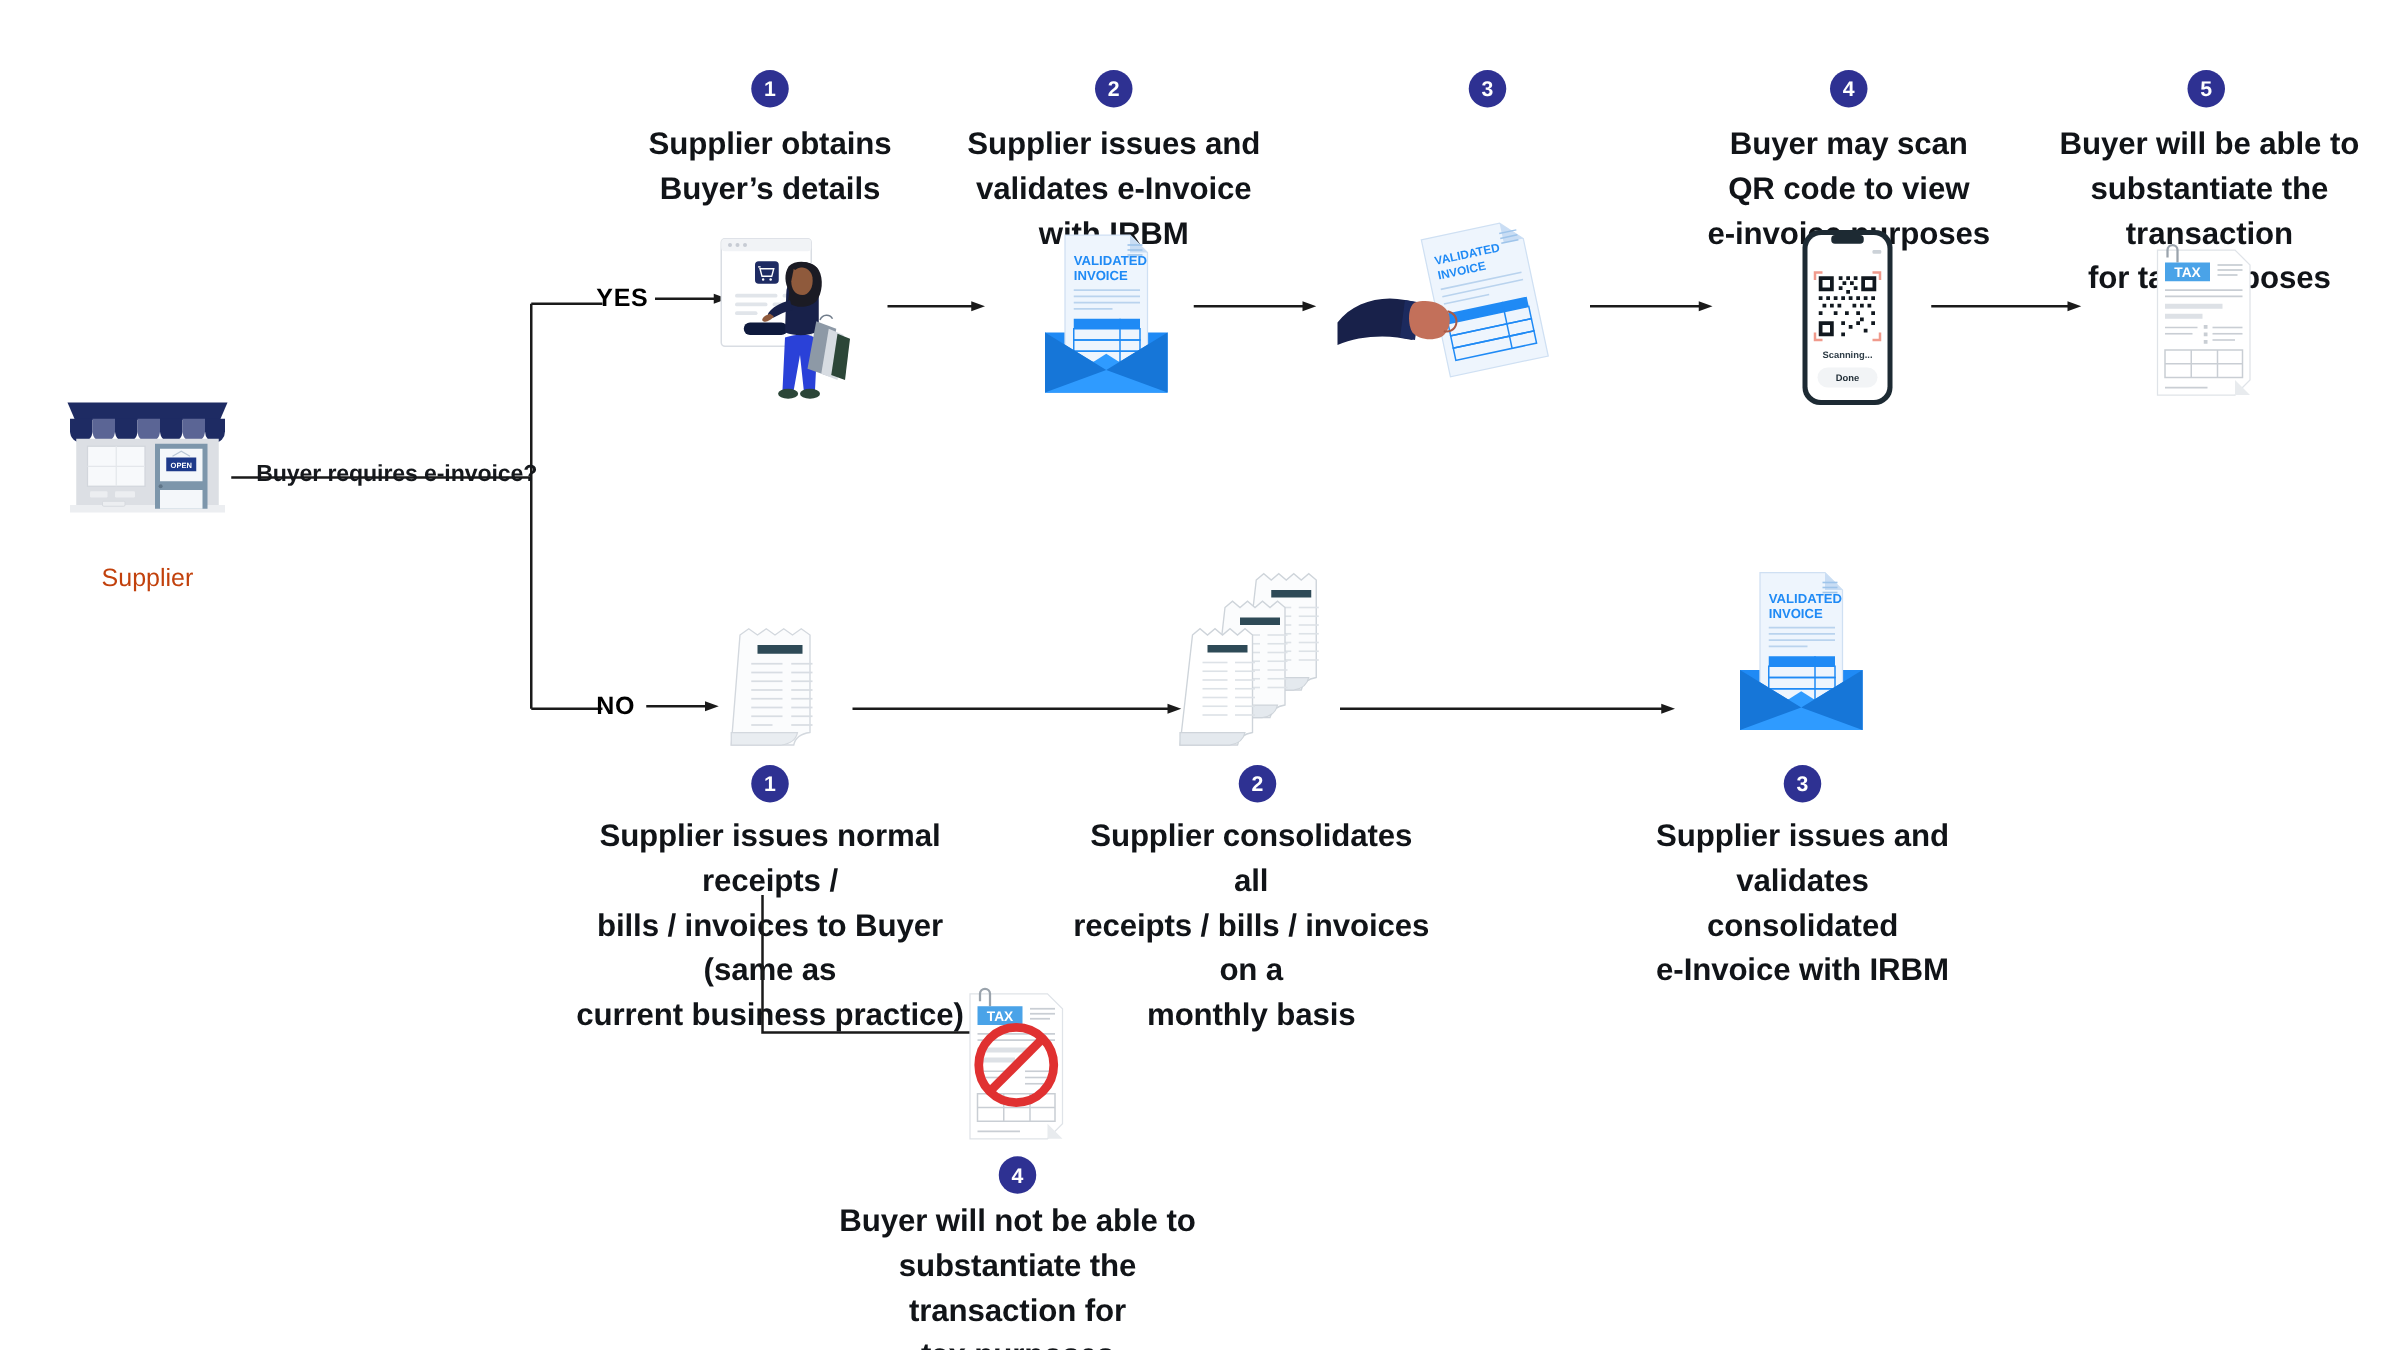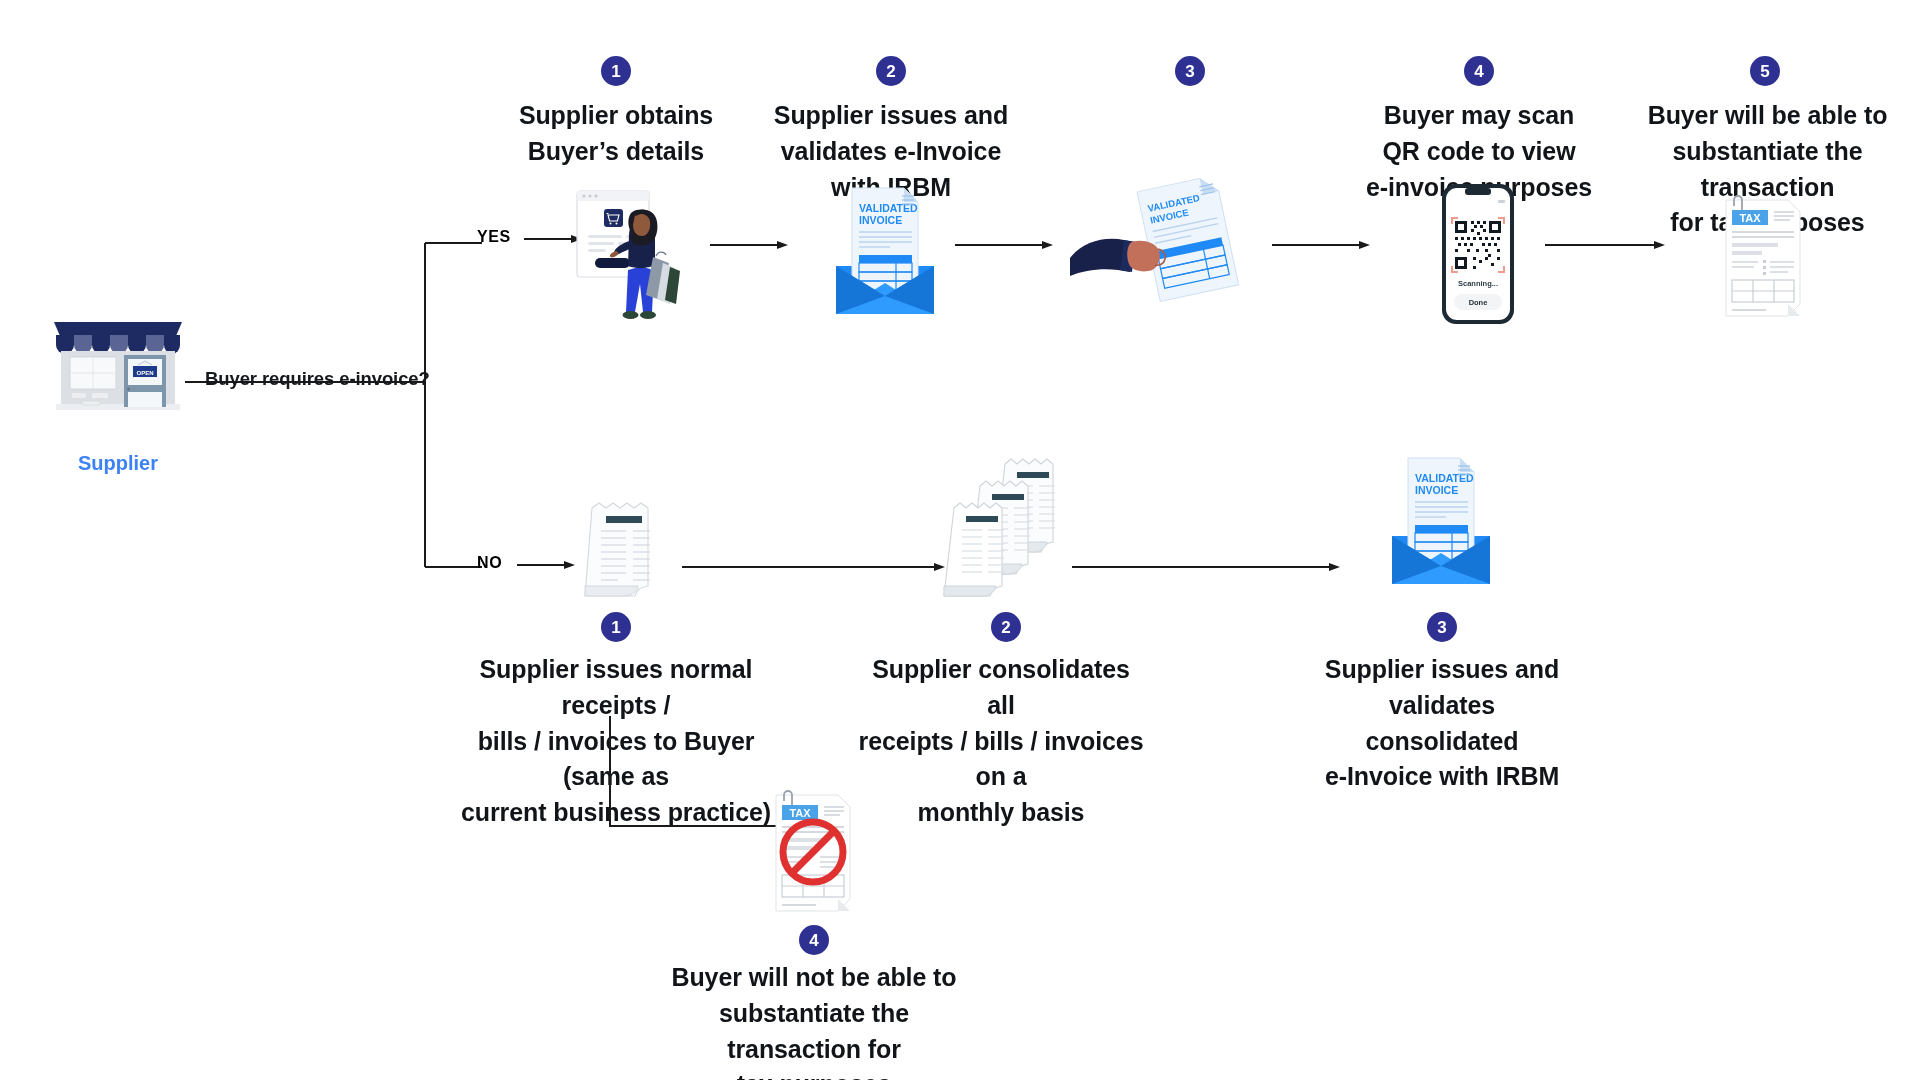--- a/index.html
+++ b/index.html
@@ -27,28 +27,28 @@
   .caption {
     font-size: 25px;
     font-weight: 700;
     color: #111418;
     text-align: center;
     line-height: 1.43;
     letter-spacing: -0.1px;
     white-space: pre-line;
   }
   .store-label {
-    font-size: 20px; font-weight: 700; color: #3b82f6; text-align: center;
+    font-size: 20px; font-weight: 400; color: #c2410c; text-align: center;
   }
   .branch-q {
     font-size: 18.5px; font-weight: 700; color: #15181c;
     letter-spacing: -0.1px; white-space: nowrap;
   }
   .branch-yn {
-    font-size: 16px; font-weight: 800; color: #000;
+    font-size: 20px; font-weight: 800; color: #000;
     letter-spacing: 0.6px;
   }
 
   svg { display: block; overflow: visible; }
   .wire { stroke: #1a1a1a; stroke-width: 2; fill: none; }
 </style>
 </head>
 <body>
 
 <div id="stage">

